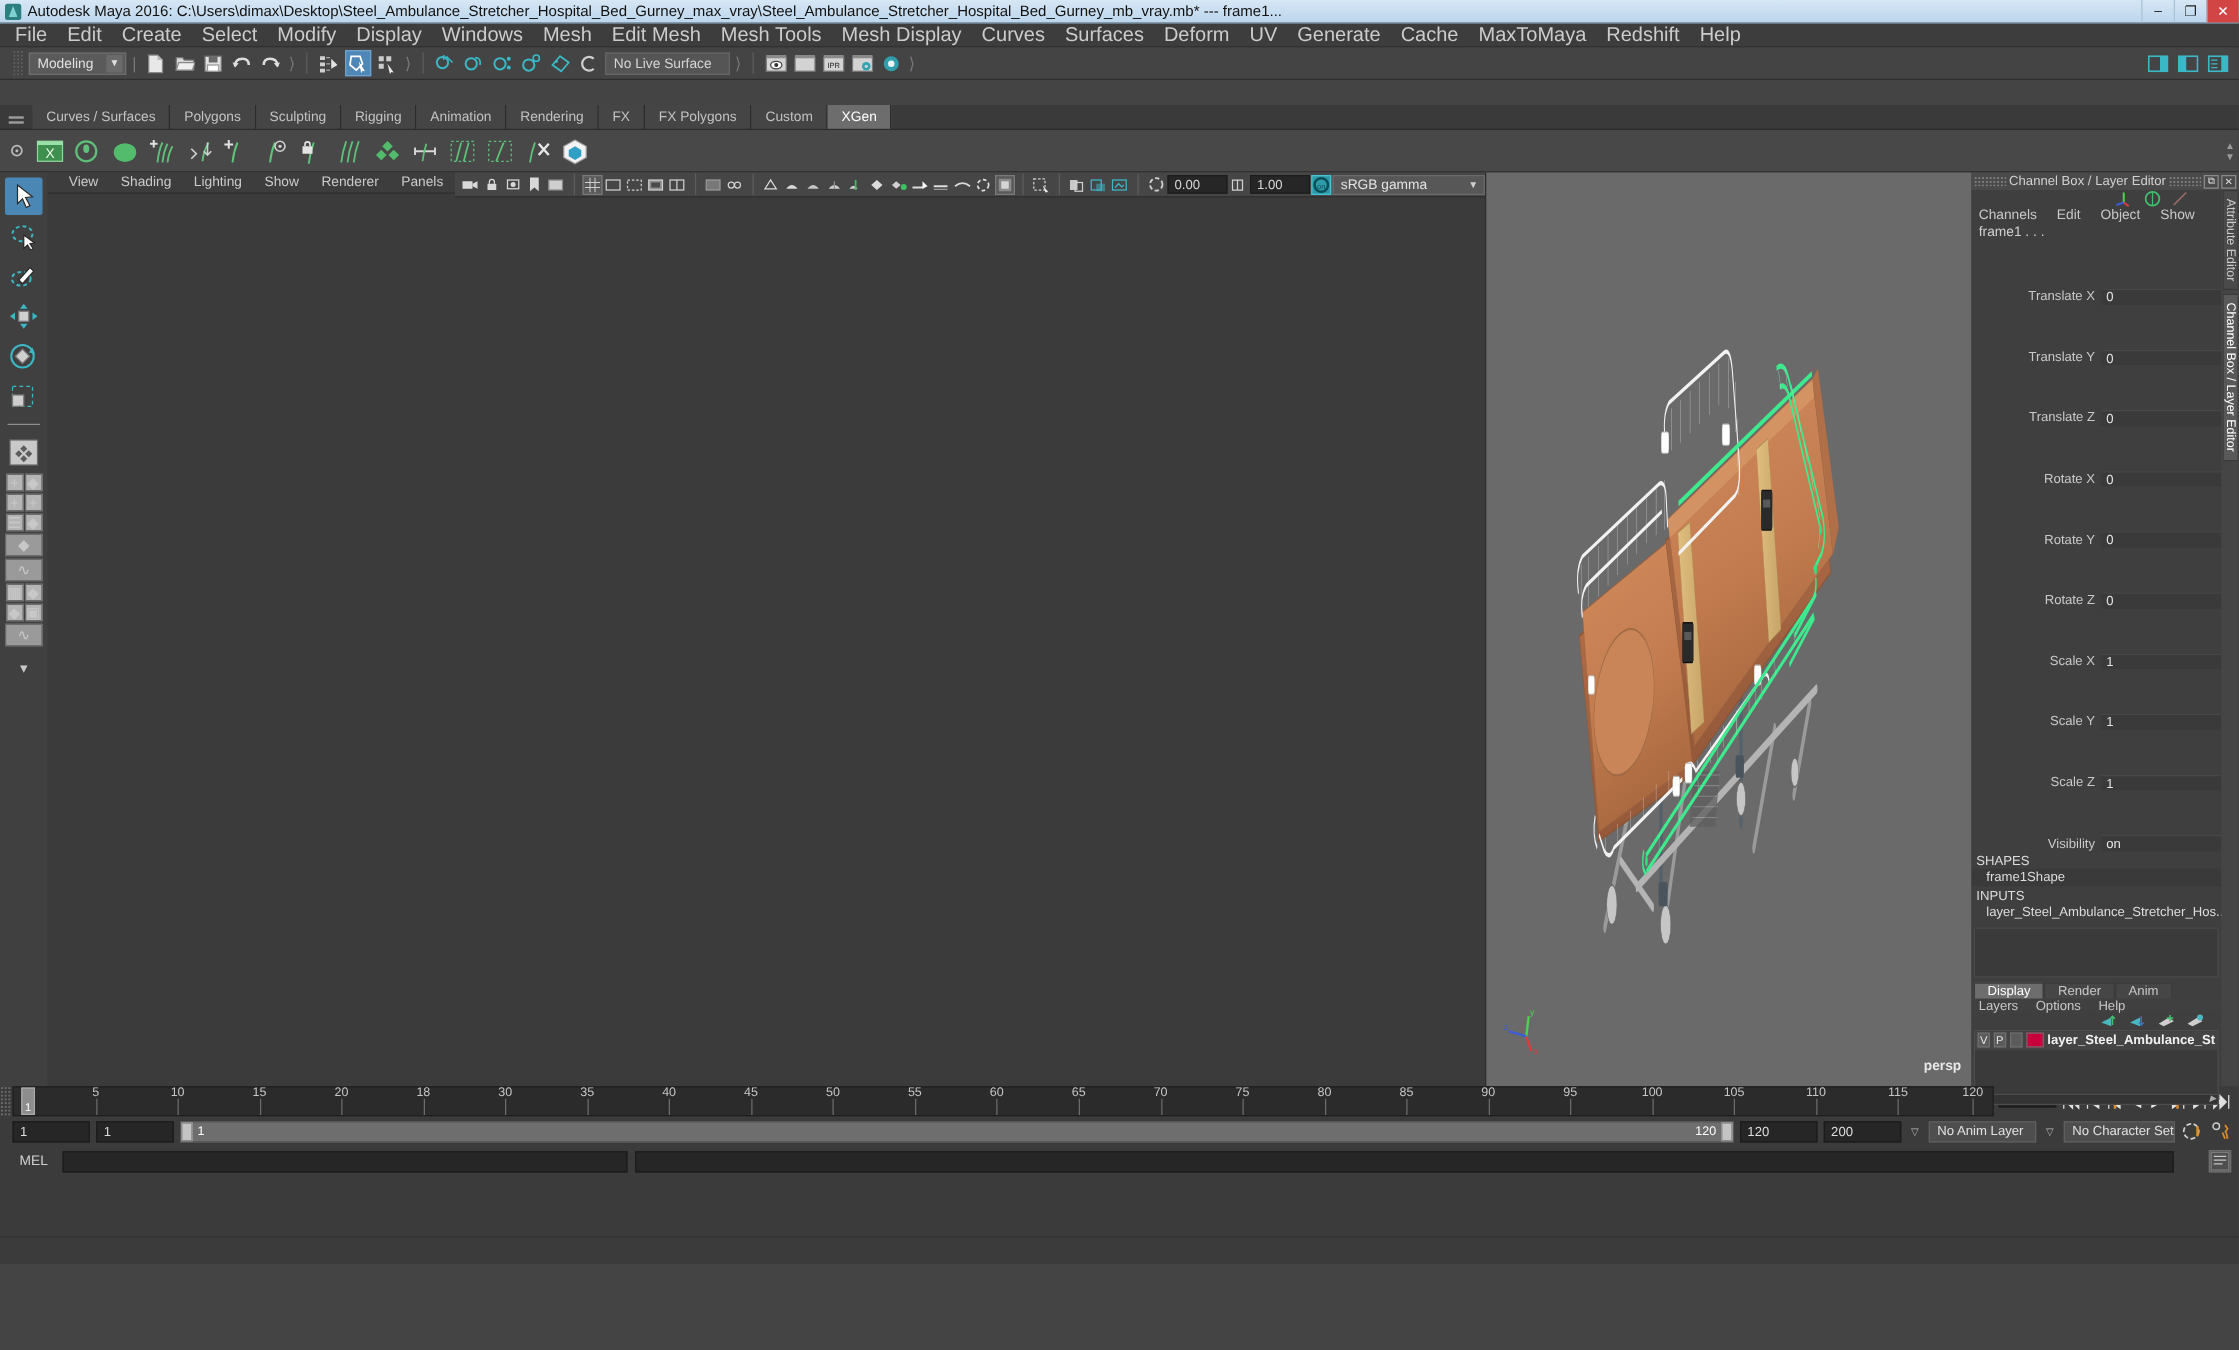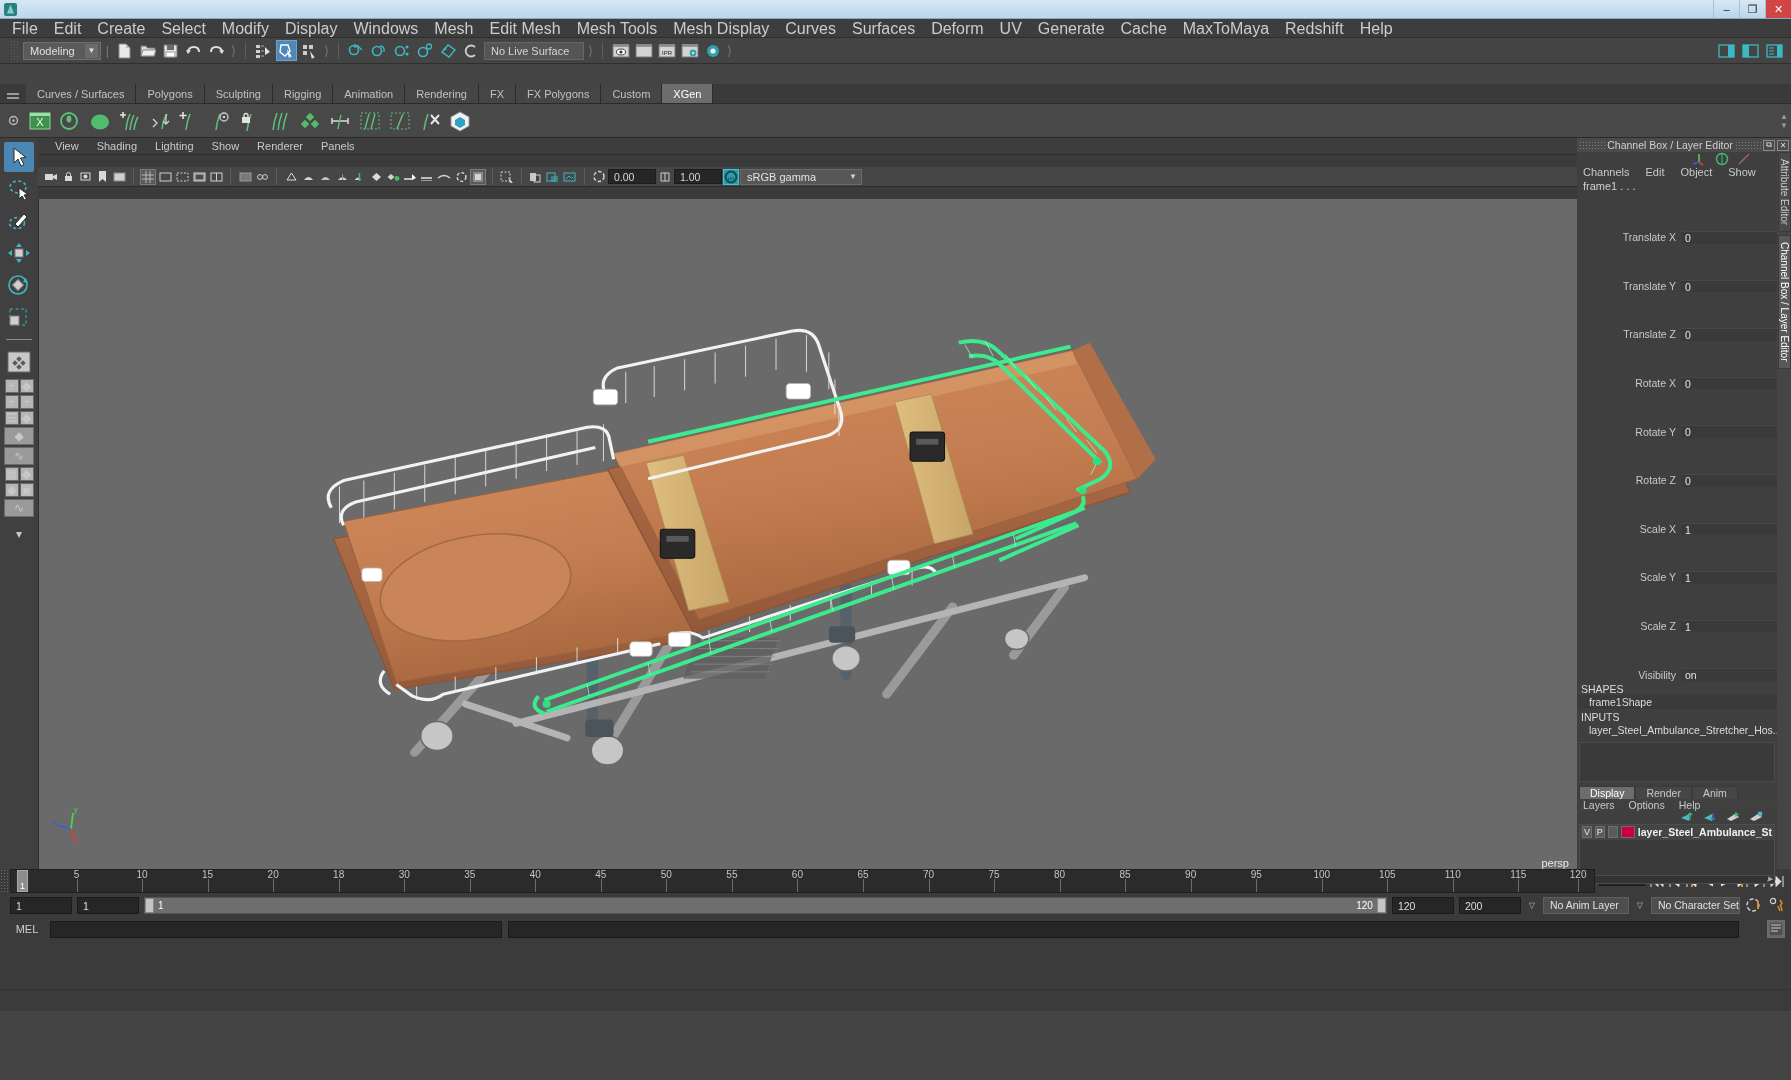--- a/index.html
+++ b/index.html
@@ -71,38 +71,38 @@
         border-radius:2px;flex:none;}
   .tool.sel{background:#4b87b4;}
   .tbdiv{width:26px;height:1px;background:#8d8d8d;margin:5px 0;}
   .qbtn{width:30px;height:18px;background:#9a9a9a;border:1px solid #6a6a6a;
         display:flex;align-items:center;justify-content:center;flex:none;}
   .qrow{display:flex;gap:1px;}
   .qhalf{width:14px;height:14px;background:#b5b5b5;border:1px solid #6a6a6a;
          display:flex;align-items:center;justify-content:center;}
 
   
-  .vpcol{flex:1;display:flex;flex-direction:column;min-width:0;gap:12px;}
+  .vpcol{flex:1;display:flex;flex-direction:row;min-width:0;}
   .vpmenu{height:17px;background:#3d3d3d;display:flex;align-items:center;padding-left:8px;
           border-bottom:1px solid #2e2e2e;}
   .vpmenu .mi{padding:0 9px;font-size:11px;color:#cacaca;line-height:17px;}
   .vptools{height:20px;background:#464646;display:flex;align-items:center;
            padding-left:5px;gap:1px;border-bottom:1px solid #2b2b2b;}
   .vbtn{width:16px;height:16px;display:flex;align-items:center;justify-content:center;flex:none;}
   .vbtn.on{background:#2f9aa8;border:1px solid #45c3d1;}
   .vbtn.framed{border:1px solid #7a7a7a;background:#5a5a5a;}
   .numfield{width:48px;height:15px;background:#262626;border:1px solid #1c1c1c;
             color:#d6d6d6;font-size:10.5px;line-height:14px;padding-left:5px;}
   .gammabox{height:16px;min-width:122px;background:#575757;border:1px solid #6a6a6a;
             display:flex;align-items:center;font-size:11px;color:#e2e2e2;padding-left:6px;}
   .gammabox .arr{margin-left:auto;width:16px;text-align:center;font-size:8px;color:#cfcfcf;}
 
   .viewport{flex:1;position:relative;background:#6a6a6a;overflow:hidden;
             border-left:1px solid #2d2d2d;}
-  .persp-label{position:absolute;right:8px;bottom:0;font-size:11px;color:#e8e8e8;font-weight:normal;}
+  .persp-label{position:absolute;right:8px;bottom:10px;font-size:11px;color:#e8e8e8;font-weight:bold;}
   .axis-gizmo{position:absolute;left:14px;bottom:24px;width:40px;height:40px;}
 
   
   .rightwrap{width:214px;background:#3f3f3f;display:flex;flex-direction:column;flex:none;}
   .rp-title{height:14px;background:#4a4a4a;display:flex;align-items:center;
             font-size:10.5px;color:#d0d0d0;padding:0 2px;}
   .rp-title .dots{width:26px;height:8px;background-image:radial-gradient(#808080 30%,transparent 31%);
                   background-size:3px 3px;}
   .rp-title .lbl{flex:1;text-align:center;}
   .rp-ico{width:12px;height:11px;border:1px solid #8a8a8a;margin-left:2px;
@@ -185,20 +185,21 @@
            margin-right:6px;}
   .statusline{height:48px;background:#3b3b3b;}
   .helpline{height:22px;background:#3b3b3b;border-top:1px solid #333;}
   svg{display:block;}
 </style>
 </head>
 <body>
 
 <div class="titlebar">
   <span class="title-ico"></span>
+  <span class="ttxt">Autodesk Maya 2016: C:\Users\dimax\Desktop\Steel_Ambulance_Stretcher_Hospital_Bed_Gurney_max_vray\Steel_Ambulance_Stretcher_Hospital_Bed_Gurney_mb_vray.mb*   ---   frame1...</span>
   <span class="winbtns">
     <span class="winbtn">–</span>
     <span class="winbtn">❐</span>
     <span class="winbtn close">✕</span>
   </span>
 </div>
 
 <div class="menubar">
   <span class="mi">File</span>
   <span class="mi">Edit</span>

